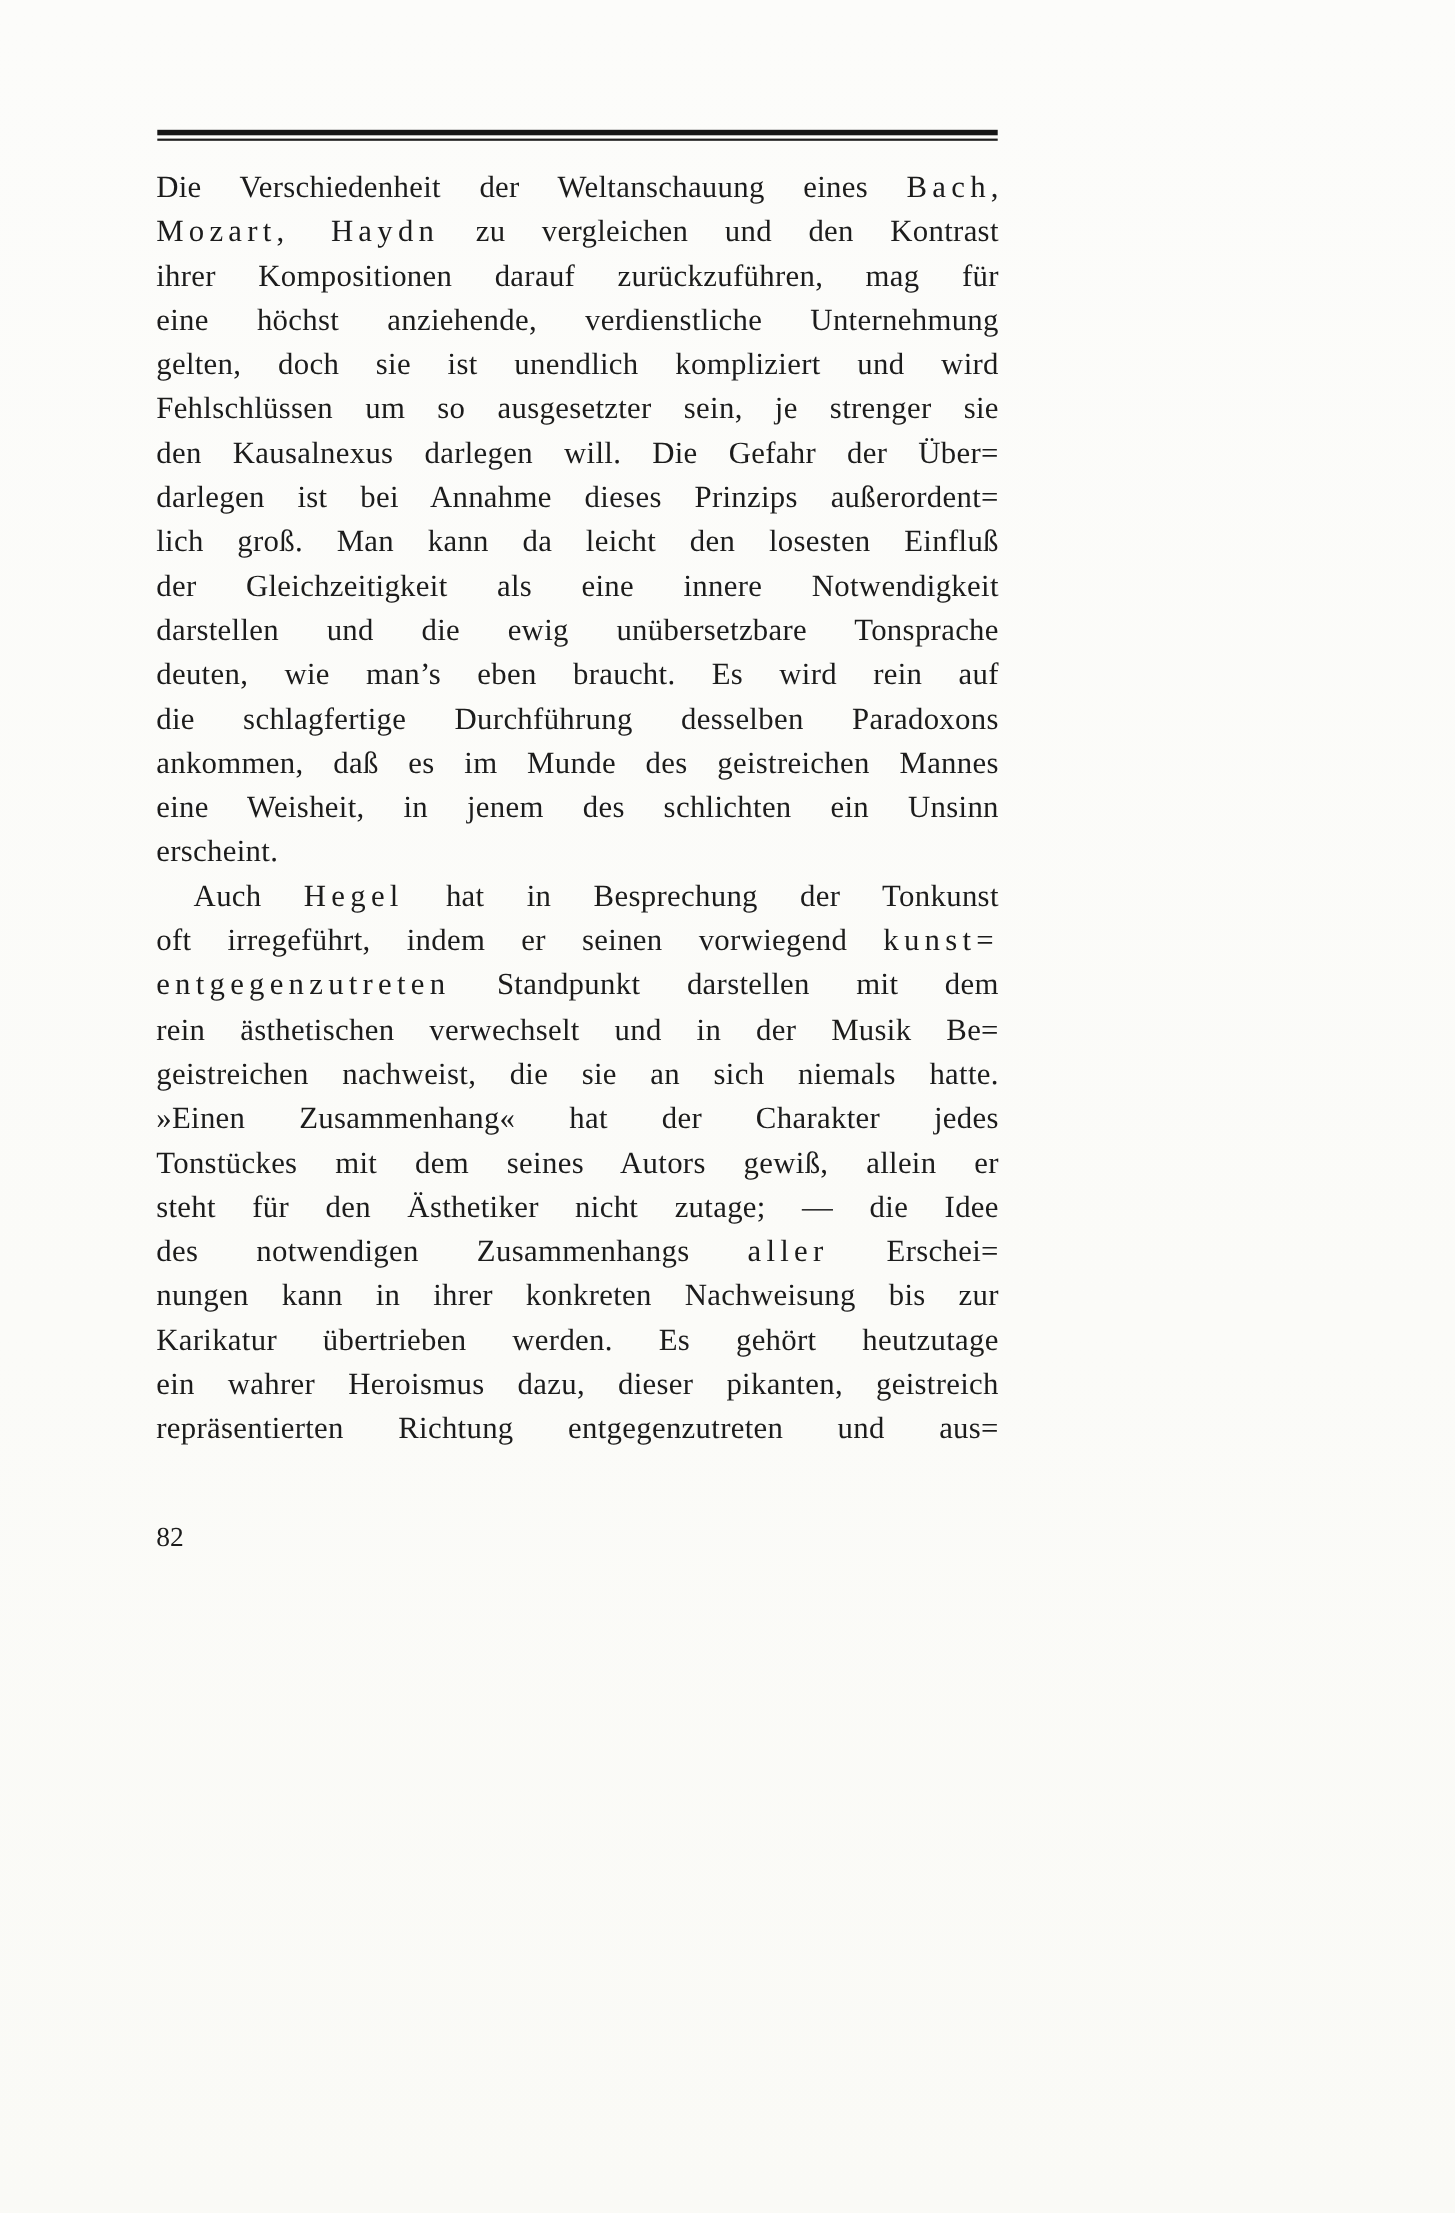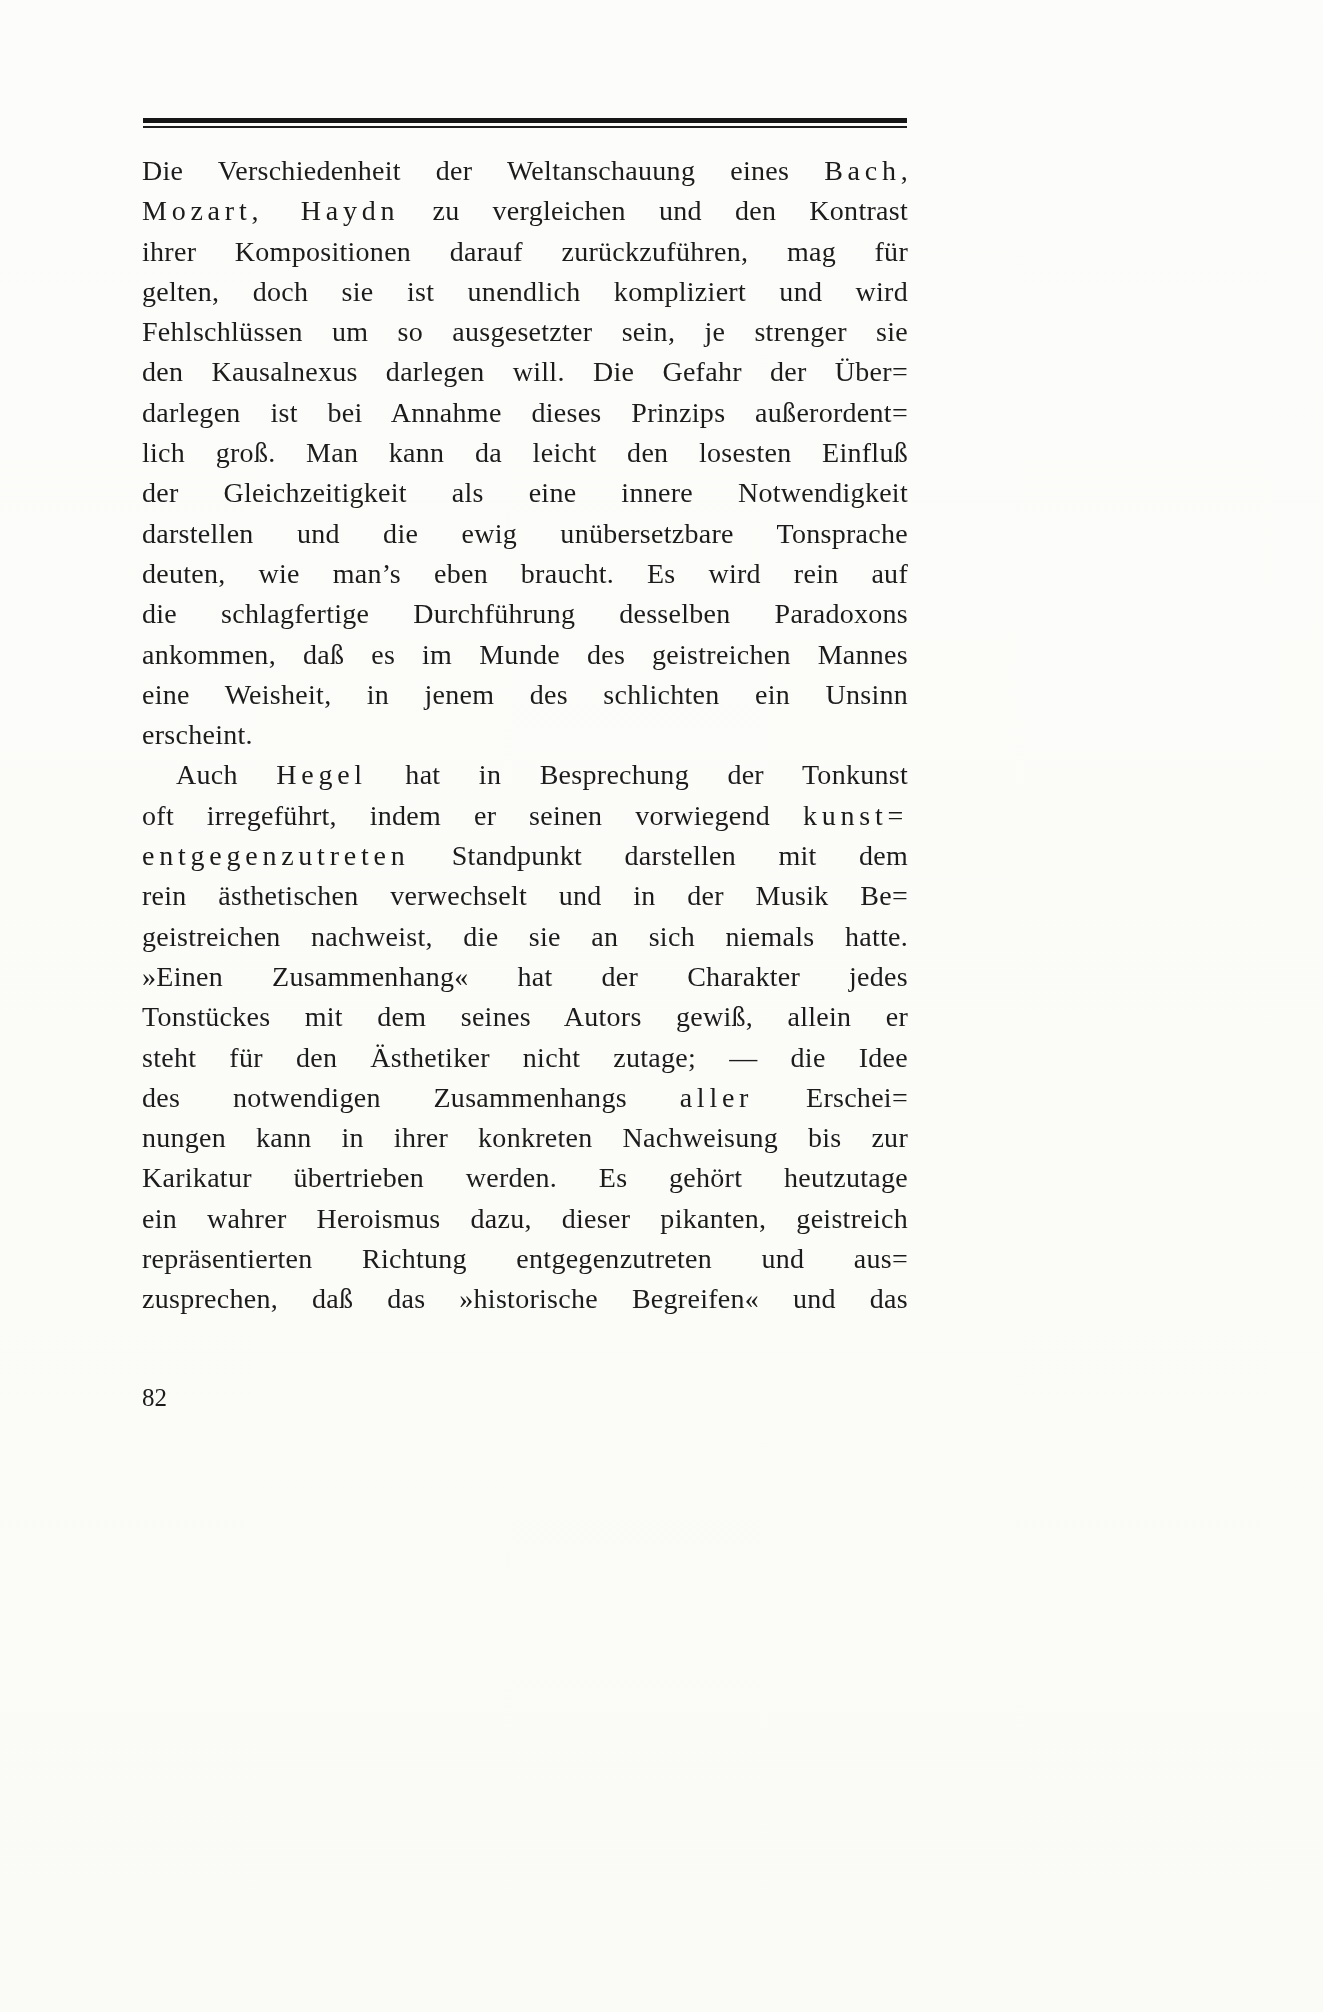--- a/index.html
+++ b/index.html
@@ -66,20 +66,21 @@
 </style>
 </head>
 <body>
 
 <div class="scan-page">
   <div class="top-rule"></div>
   <div class="text-block">
       <div class="line"><span>Die Verschiedenheit der Weltanschauung eines </span><span class="sperr">Bach</span><span>,</span></div>
       <div class="line"><span class="sperr">Mozart, Haydn</span><span> zu vergleichen und den Kontrast</span></div>
       <div class="line"><span>ihrer Kompositionen darauf zurückzuführen, mag für</span></div>
+      <div class="line"><span>eine höchst anziehende, verdienstliche Unternehmung</span></div>
       <div class="line"><span>gelten, doch sie ist unendlich kompliziert und wird</span></div>
       <div class="line"><span>Fehlschlüssen um so ausgesetzter sein, je strenger sie</span></div>
       <div class="line"><span>den Kausalnexus darlegen will. Die Gefahr der Über=</span></div>
       <div class="line"><span>darlegen ist bei Annahme dieses Prinzips außerordent=</span></div>
       <div class="line"><span>lich groß. Man kann da leicht den losesten Einfluß</span></div>
       <div class="line"><span>der Gleichzeitigkeit als eine innere Notwendigkeit</span></div>
       <div class="line"><span>darstellen und die ewig unübersetzbare Tonsprache</span></div>
       <div class="line"><span>deuten, wie man’s eben braucht. Es wird rein auf</span></div>
       <div class="line"><span>die schlagfertige Durchführung desselben Paradoxons</span></div>
       <div class="line"><span>ankommen, daß es im Munde des geistreichen Mannes</span></div>
@@ -91,16 +92,15 @@
       <div class="line"><span>rein ästhetischen verwechselt und in der Musik Be=</span></div>
       <div class="line"><span>geistreichen nachweist, die sie an sich niemals hatte.</span></div>
       <div class="line"><span>»Einen Zusammenhang« hat der Charakter jedes</span></div>
       <div class="line"><span>Tonstückes mit dem seines Autors gewiß, allein er</span></div>
       <div class="line"><span>steht für den Ästhetiker nicht zutage; — die Idee</span></div>
       <div class="line"><span>des notwendigen Zusammenhangs </span><span class="sperr">aller</span><span> Erschei=</span></div>
       <div class="line"><span>nungen kann in ihrer konkreten Nachweisung bis zur</span></div>
       <div class="line"><span>Karikatur übertrieben werden. Es gehört heutzutage</span></div>
       <div class="line"><span>ein wahrer Heroismus dazu, dieser pikanten, geistreich</span></div>
       <div class="line"><span>repräsentierten Richtung entgegenzutreten und aus=</span></div>
-      <div class="line"><span>zusprechen, daß das »historische Begreifen« und das</span></div>
     </div>
   <div class="page-number">82</div>
 </div>
 
 </body></html>

